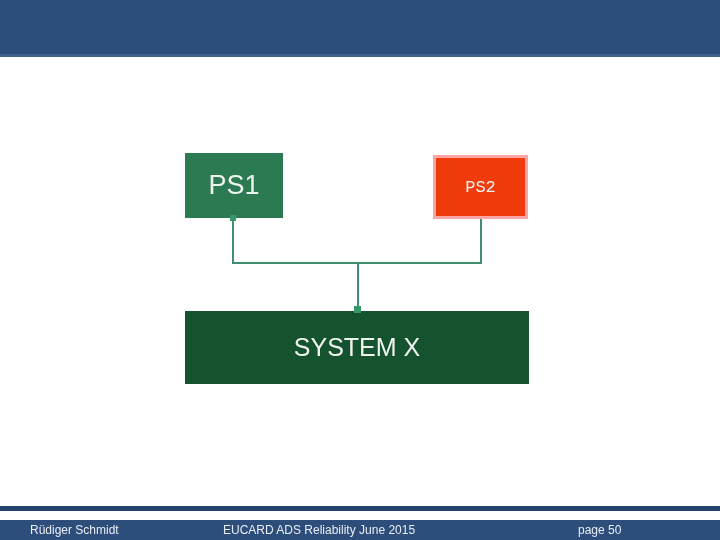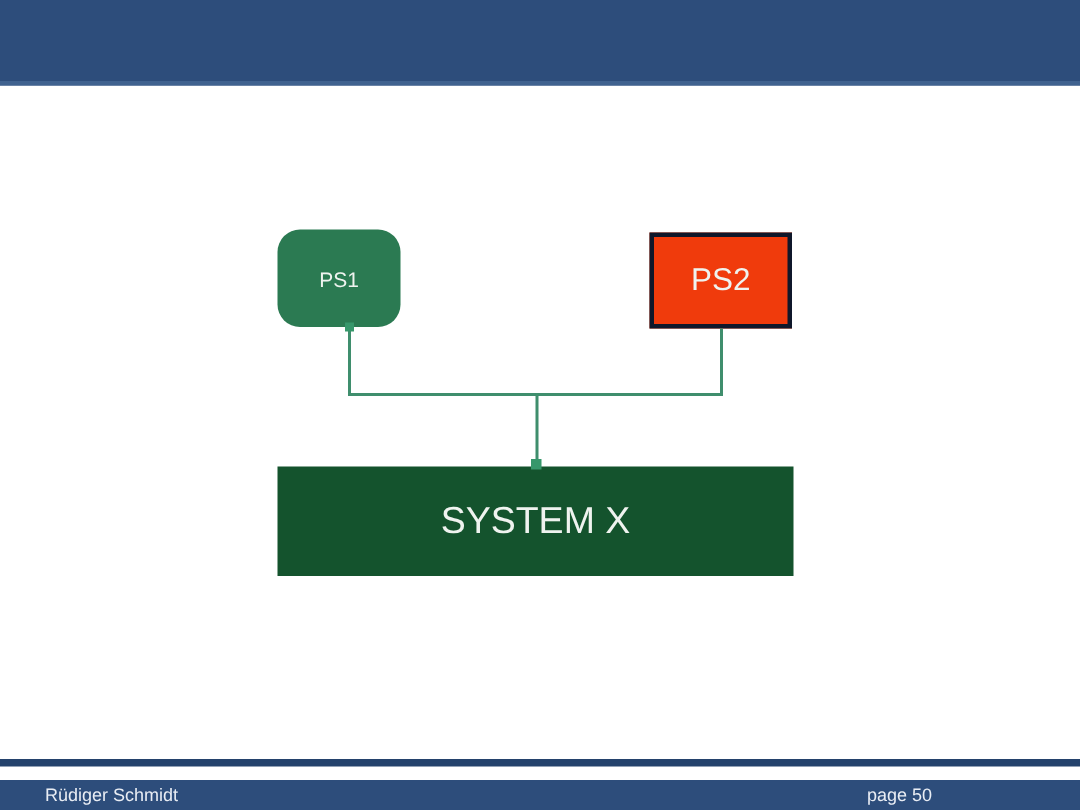--- a/index.html
+++ b/index.html
@@ -39,30 +39,30 @@
   }
 
   
   .node {
     position: absolute;
     display: flex; align-items: center; justify-content: center;
     color: #EFF3EF;
     box-sizing: border-box;
   }
   .node-ps1 {
-    left: 185px; top: 153px; width: 82px; height: 65px;
+    left: 185px; top: 153px; width: 98px; height: 65px;
     background: #2B7A52;
-    font-size: 14px;
-    border-radius: 15px;
+    font-size: 27px;
   }
   .node-ps2 {
     left: 433px; top: 155px; width: 95px; height: 64px;
     background: #F03B0C;
-    border: 3px solid #0f172a;
-    font-size: 21px;
+    border: 3px solid #fca5a5;
+    font-size: 17px;
+    font-family: Liberation Mono, monospace;
   }
   .node-systemx {
     left: 185px; top: 311px; width: 344px; height: 73px;
     background: #14532d;
     font-size: 25px;
   }
   .edge { position: absolute; background: #3F8E6D; }
   .edge-ps1-drop    { left: 232px; top: 217px; width: 2px;   height: 47px; }
   .edge-ps2-drop    { left: 480px; top: 219px; width: 2px;   height: 45px; }
   .edge-horizontal  { left: 232px; top: 262px; width: 250px; height: 2px;  }
@@ -117,16 +117,17 @@
     <div class="edge edge-center-drop"></div>
     <div class="dot dot-ps1"></div>
     <div class="dot dot-junction"></div>
 
   </div>
 
   <div class="footer-line"></div>
 
   <footer class="footer">
     <span class="footer-author">Rüdiger Schmidt</span>
+    <span class="footer-event">EUCARD ADS Reliability June 2015</span>
     <span class="footer-page">page 50</span>
   </footer>
 
 </div>
 
 </body></html>

